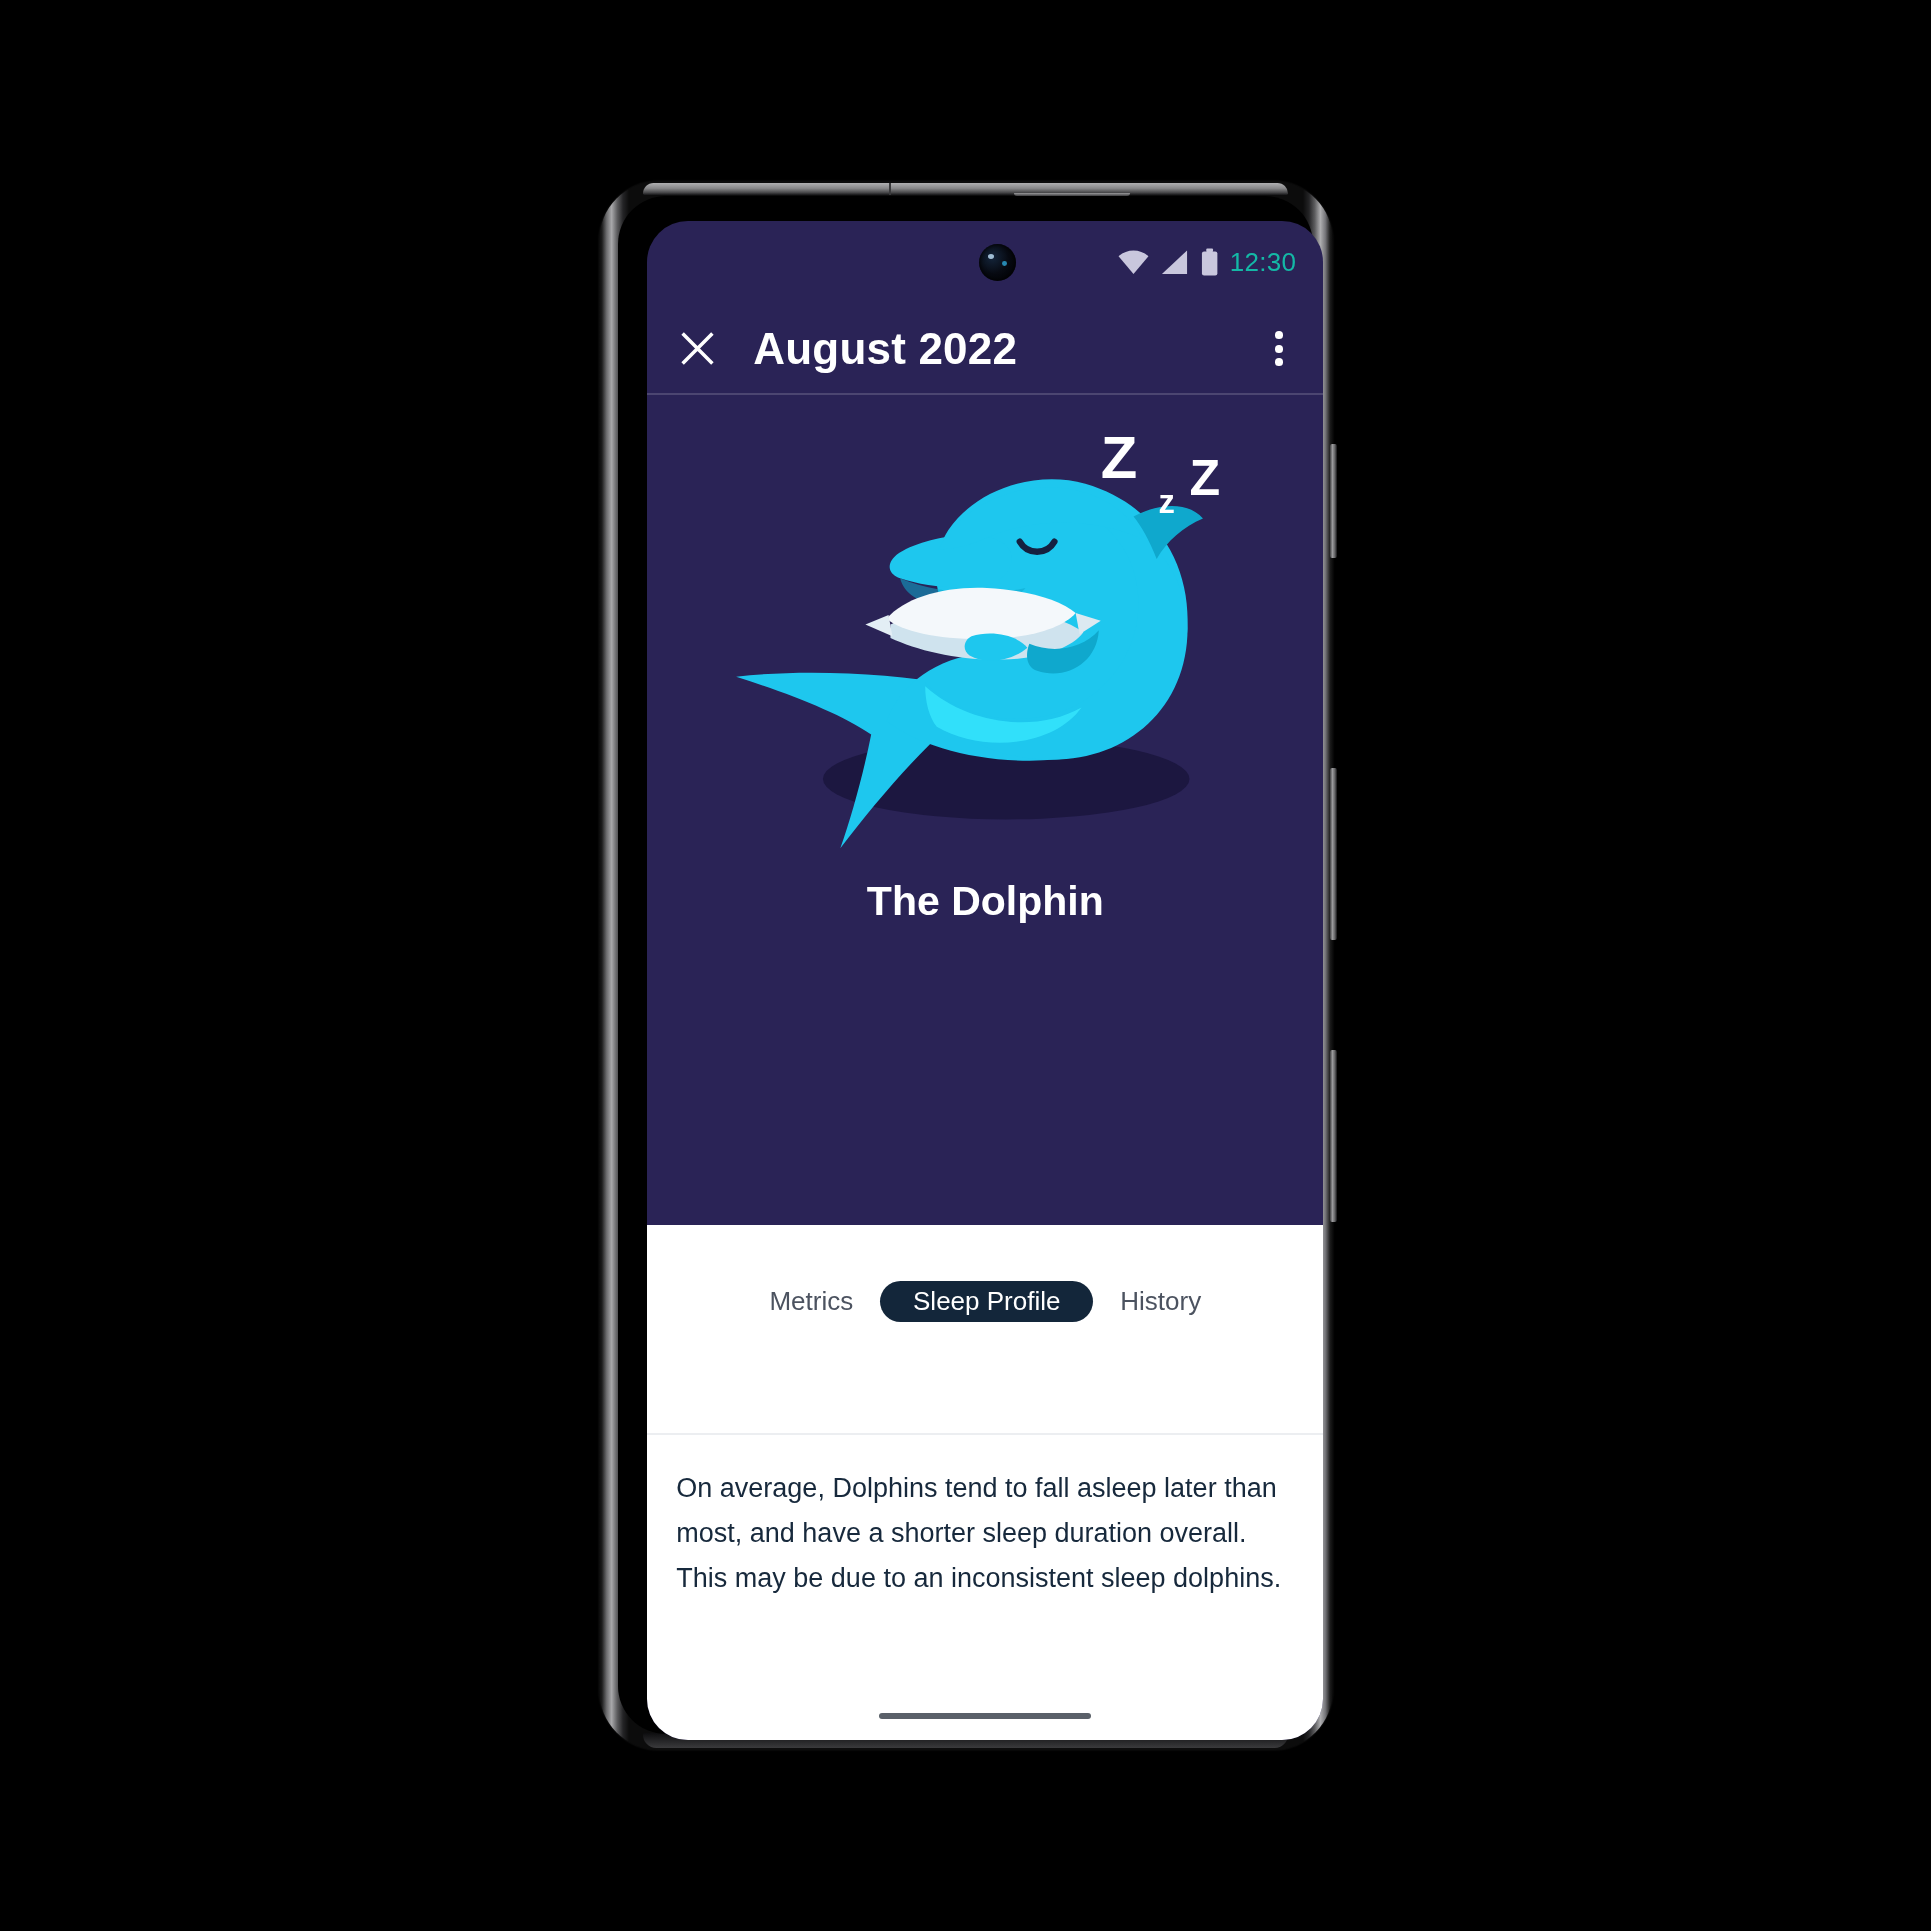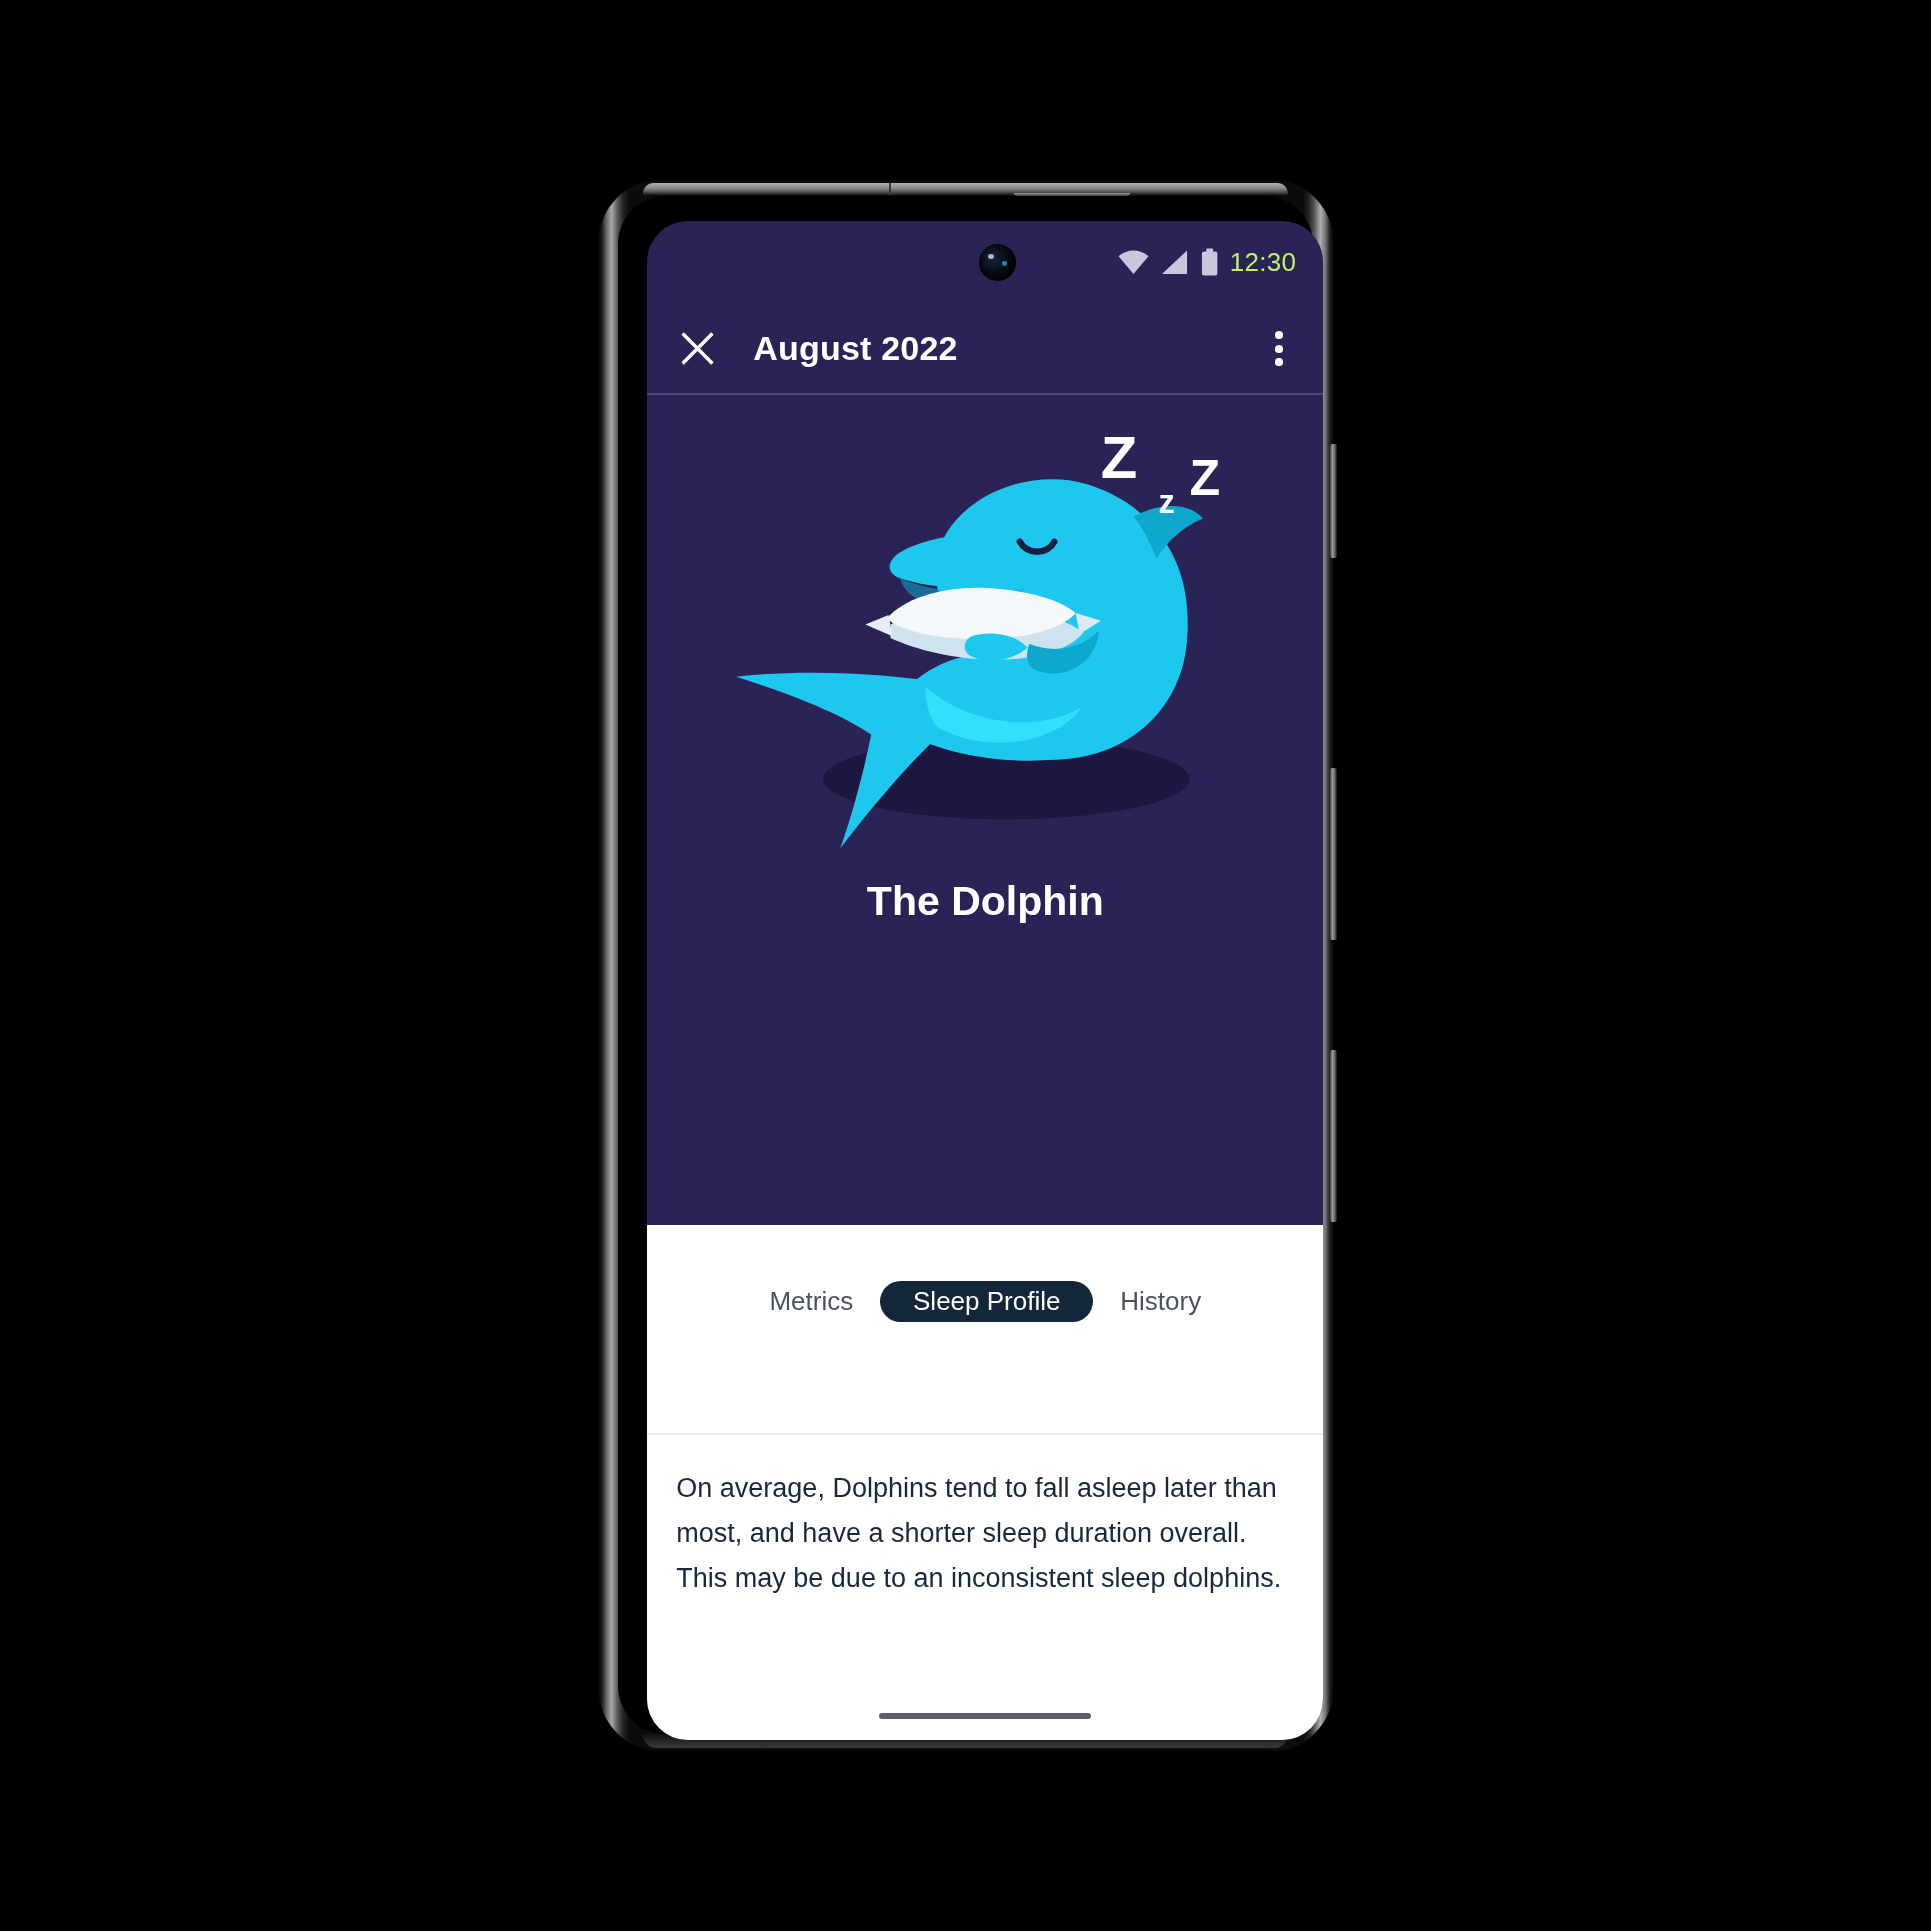--- a/index.html
+++ b/index.html
@@ -123,21 +123,21 @@
     width: 5.8px; height: 4.8px; border-radius: 50%;
     background: #b8d8f0; opacity: .85;
   }
   .camera-glint-b {
     position: absolute; left: 355px; top: 40px;
     width: 4.8px; height: 4.8px; border-radius: 50%;
     background: #2ea8d8; opacity: .8;
   }
   .sb-icon { display: block; }
   .sb-time {
-    color: #bef264;
+    color: #14b8a6;
     font-size: 26px;
     letter-spacing: 0.3px;
     font-family: "Liberation Sans", sans-serif;
   }
 
   
   .appbar {
     position: absolute;
     left: 0; top: 83px;
     width: 676px; height: 89px;
@@ -155,21 +155,21 @@
     width: 54px; height: 54px;
     display: flex; align-items: center; justify-content: center;
     cursor: pointer;
   }
   .appbar-title {
     position: absolute;
     left: 106px; top: 0;
     height: 89px;
     display: flex; align-items: center;
     color: #ffffff;
-    font-size: 34px;
+    font-size: 44px;
     font-weight: bold;
     letter-spacing: 0.2px;
   }
   .overflow-btn {
     position: absolute;
     right: 17.4px; top: 17.4px;
     width: 54px; height: 54px;
     display: flex; flex-direction: column;
     align-items: center; justify-content: center;
     gap: 5.8px;

